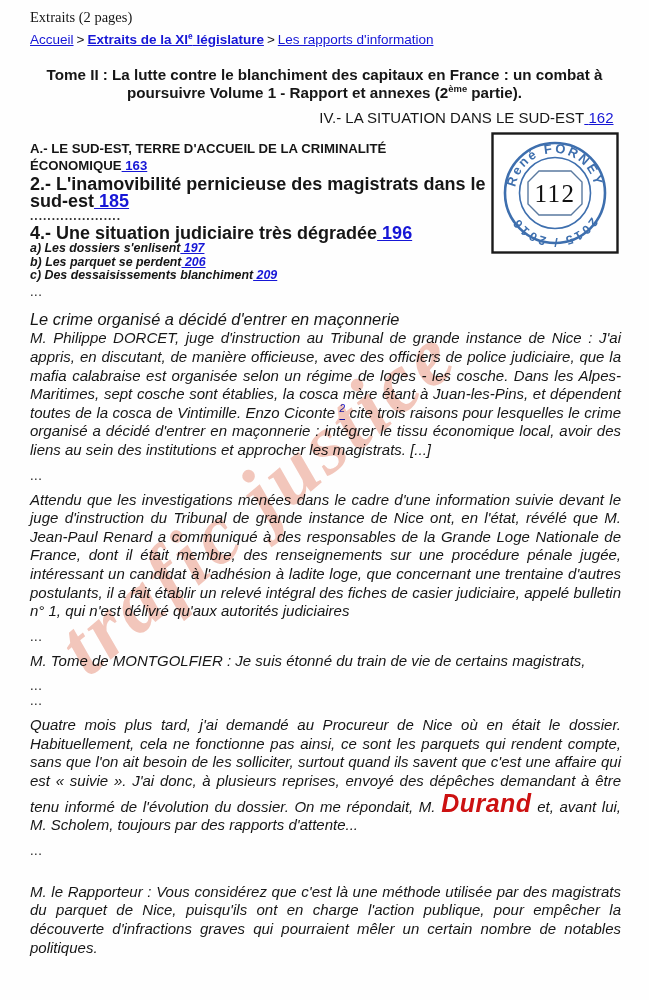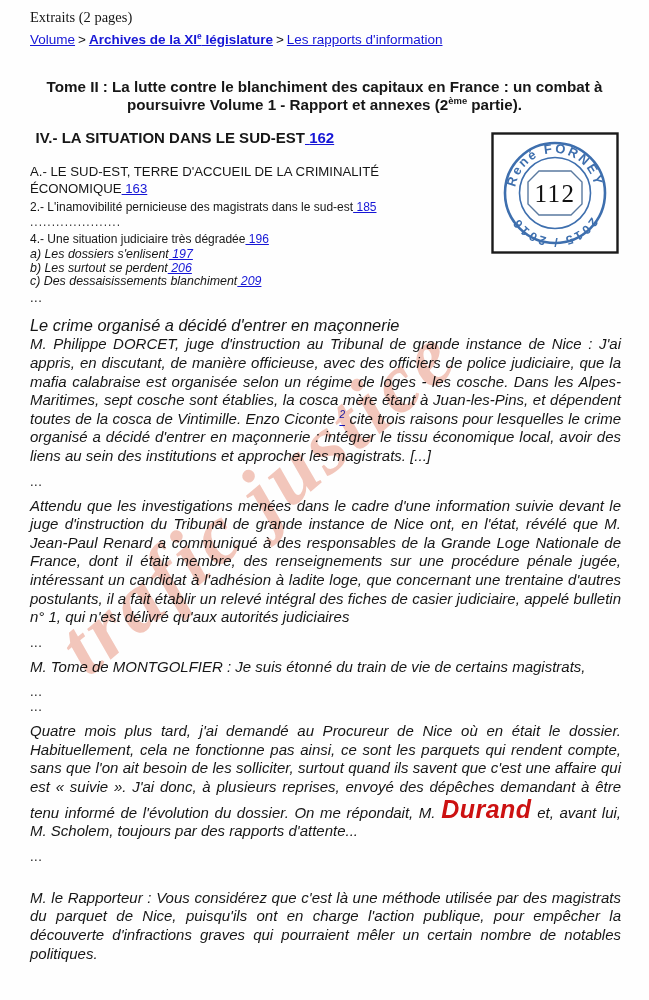--- a/index.html
+++ b/index.html
@@ -11,27 +11,27 @@
   sup{font-size:62%;line-height:0;}
 
   
   .top-serif{font-family:"Liberation Serif",serif;font-size:14.5px;line-height:17px;margin:9px 0 0 30px;}
   
   .breadcrumb{margin:6px 0 0 30px;font-size:13.5px;line-height:16px;}
   .breadcrumb .bold{font-weight:bold;}
   .breadcrumb .sep{color:#161616;margin:0 3px;}
 
   
-  .title-block{width:578px;margin:30px auto 0;text-align:center;font-weight:bold;font-size:15.2px;line-height:17.5px;}
-  .iv-line{width:578px;margin:16px auto;text-align:left;font-weight:bold;font-size:15px;line-height:18px;}
+  .title-block{width:578px;margin:18px auto 0;text-align:center;font-weight:bold;font-size:15.2px;line-height:17.5px;}
+  .iv-line{width:578px;margin:8px auto;text-align:right;font-weight:normal;font-size:15px;line-height:18px;}
 
   
-  .toc{margin:13px 0 0 30px;width:470px;}
+  .toc{margin:13px 0 0 30px;width:470px;font-weight:bold;}
   .toc-caps{font-size:13.2px;line-height:17px;}
-  .toc-item{font-size:12px;line-height:17px;margin-top:2px;}
+  .toc-item{font-size:18px;line-height:17px;margin-top:2px;}
   .toc-dots{font-size:12px;letter-spacing:1px;line-height:13px;color:#333;}
   .toc-sub{font-style:italic;font-size:12.4px;line-height:13.6px;}
   .toc a{font-style:inherit;}
 
   
   .content{margin:0 28px 0 30px;font-size:15px;line-height:18.6px;}
   .content p{margin:9px 0;text-align:justify;}
   .content p.it{font-style:italic;}
   .heading{font-weight:bold;font-style:italic;font-size:16.4px;margin:12px 0 1px;}
   .heading + p{margin-top:0;}
@@ -58,37 +58,37 @@
 </head>
 <body>
 
 <div class="page" style="--link-color: #1616d6; --accent-red: #cc1111; --watermark-color: #e4836a;">
 
   <div class="top-serif">
     <div>Extraits (2 pages)</div>
   </div>
 
   <nav class="breadcrumb">
-    <a href="#">Volume</a><span class="sep">&gt;</span><a href="#" class="bold"><span>Archives de la XI</span><sup>e</sup><span> législature</span></a><span class="sep">&gt;</span><a href="#">Les rapports d'information</a>
+    <a href="#">Accueil</a><span class="sep">&gt;</span><a href="#" class="bold"><span>Extraits de la XI</span><sup>e</sup><span> législature</span></a><span class="sep">&gt;</span><a href="#">Les rapports d'information</a>
   </nav>
 
   <div class="title-block">
     <span>Tome II : La lutte contre le blanchiment des capitaux en France : un combat à poursuivre Volume 1 - Rapport et annexes (2</span><sup>ème</sup><span> partie).</span>
   </div>
   <div class="iv-line">
     <span>IV.- LA SITUATION DANS LE SUD-EST</span><a href="#">&nbsp;<span>162</span></a>
   </div>
 
   <div class="toc" id="toc-list">
       <div class="toc-caps"><span>A.- LE SUD-EST, TERRE D'ACCUEIL DE LA CRIMINALITÉ ÉCONOMIQUE</span><a href="#">&nbsp;163</a></div>
       <div class="toc-item"><span>2.- L'inamovibilité pernicieuse des magistrats dans le sud-est</span><a href="#">&nbsp;185</a></div>
       <div class="toc-dots">.....................</div>
       <div class="toc-item"><span>4.- Une situation judiciaire très dégradée</span><a href="#">&nbsp;196</a></div>
       <div class="toc-sub"><span>a) Les dossiers s'enlisent</span><a href="#">&nbsp;197</a></div>
-      <div class="toc-sub"><span>b) Les surtout se perdent</span><a href="#">&nbsp;206</a></div>
+      <div class="toc-sub"><span>b) Les parquet se perdent</span><a href="#">&nbsp;206</a></div>
       <div class="toc-sub"><span>c) Des dessaisissements blanchiment</span><a href="#">&nbsp;209</a></div>
     </div>
 
   <div class="content" id="doc-body">
       <div class="ellipsis">...</div>
       <div class="heading"><span class="seg-b">Le crime organisé a décidé d'entrer en maçonnerie</span></div>
       <p class="para it"><span class="seg-b">M. Philippe DORCET, juge d'instruction au Tribunal de grande instance de Nice : </span><span class="seg-n">J'ai appris, en discutant, de manière officieuse, avec des officiers de police judiciaire, que la mafia calabraise est organisée selon un régime de loges - les cosche. Dans les Alpes-Maritimes, sept cosche sont établies, la cosca mère étant à Juan-les-Pins, et dépendent toutes de la cosca de Vintimille. Enzo Ciconte </span><a href="#" class="fn-link"><sup>2</sup></a><span class="seg-n"> cite trois raisons pour lesquelles le crime organisé a décidé d'entrer en maçonnerie : intégrer le tissu économique local, avoir des liens au sein des institutions et approcher les magistrats. [...]</span></p>
       <div class="ellipsis">...</div>
       <p class="para it"><span class="seg-n">Attendu que les investigations menées dans le cadre d'une information suivie devant le juge d'instruction du Tribunal de grande instance de Nice ont, en l'état, révélé que M. Jean-Paul Renard a communiqué à des responsables de la Grande Loge Nationale de France, dont il était membre, des renseignements sur une procédure pénale jugée, intéressant un candidat à l'adhésion à ladite loge, que concernant une trentaine d'autres postulants, il a fait établir un relevé intégral des fiches de casier judiciaire, appelé bulletin n° 1, qui n'est délivré qu'aux autorités judiciaires</span></p>
       <div class="ellipsis">...</div>

